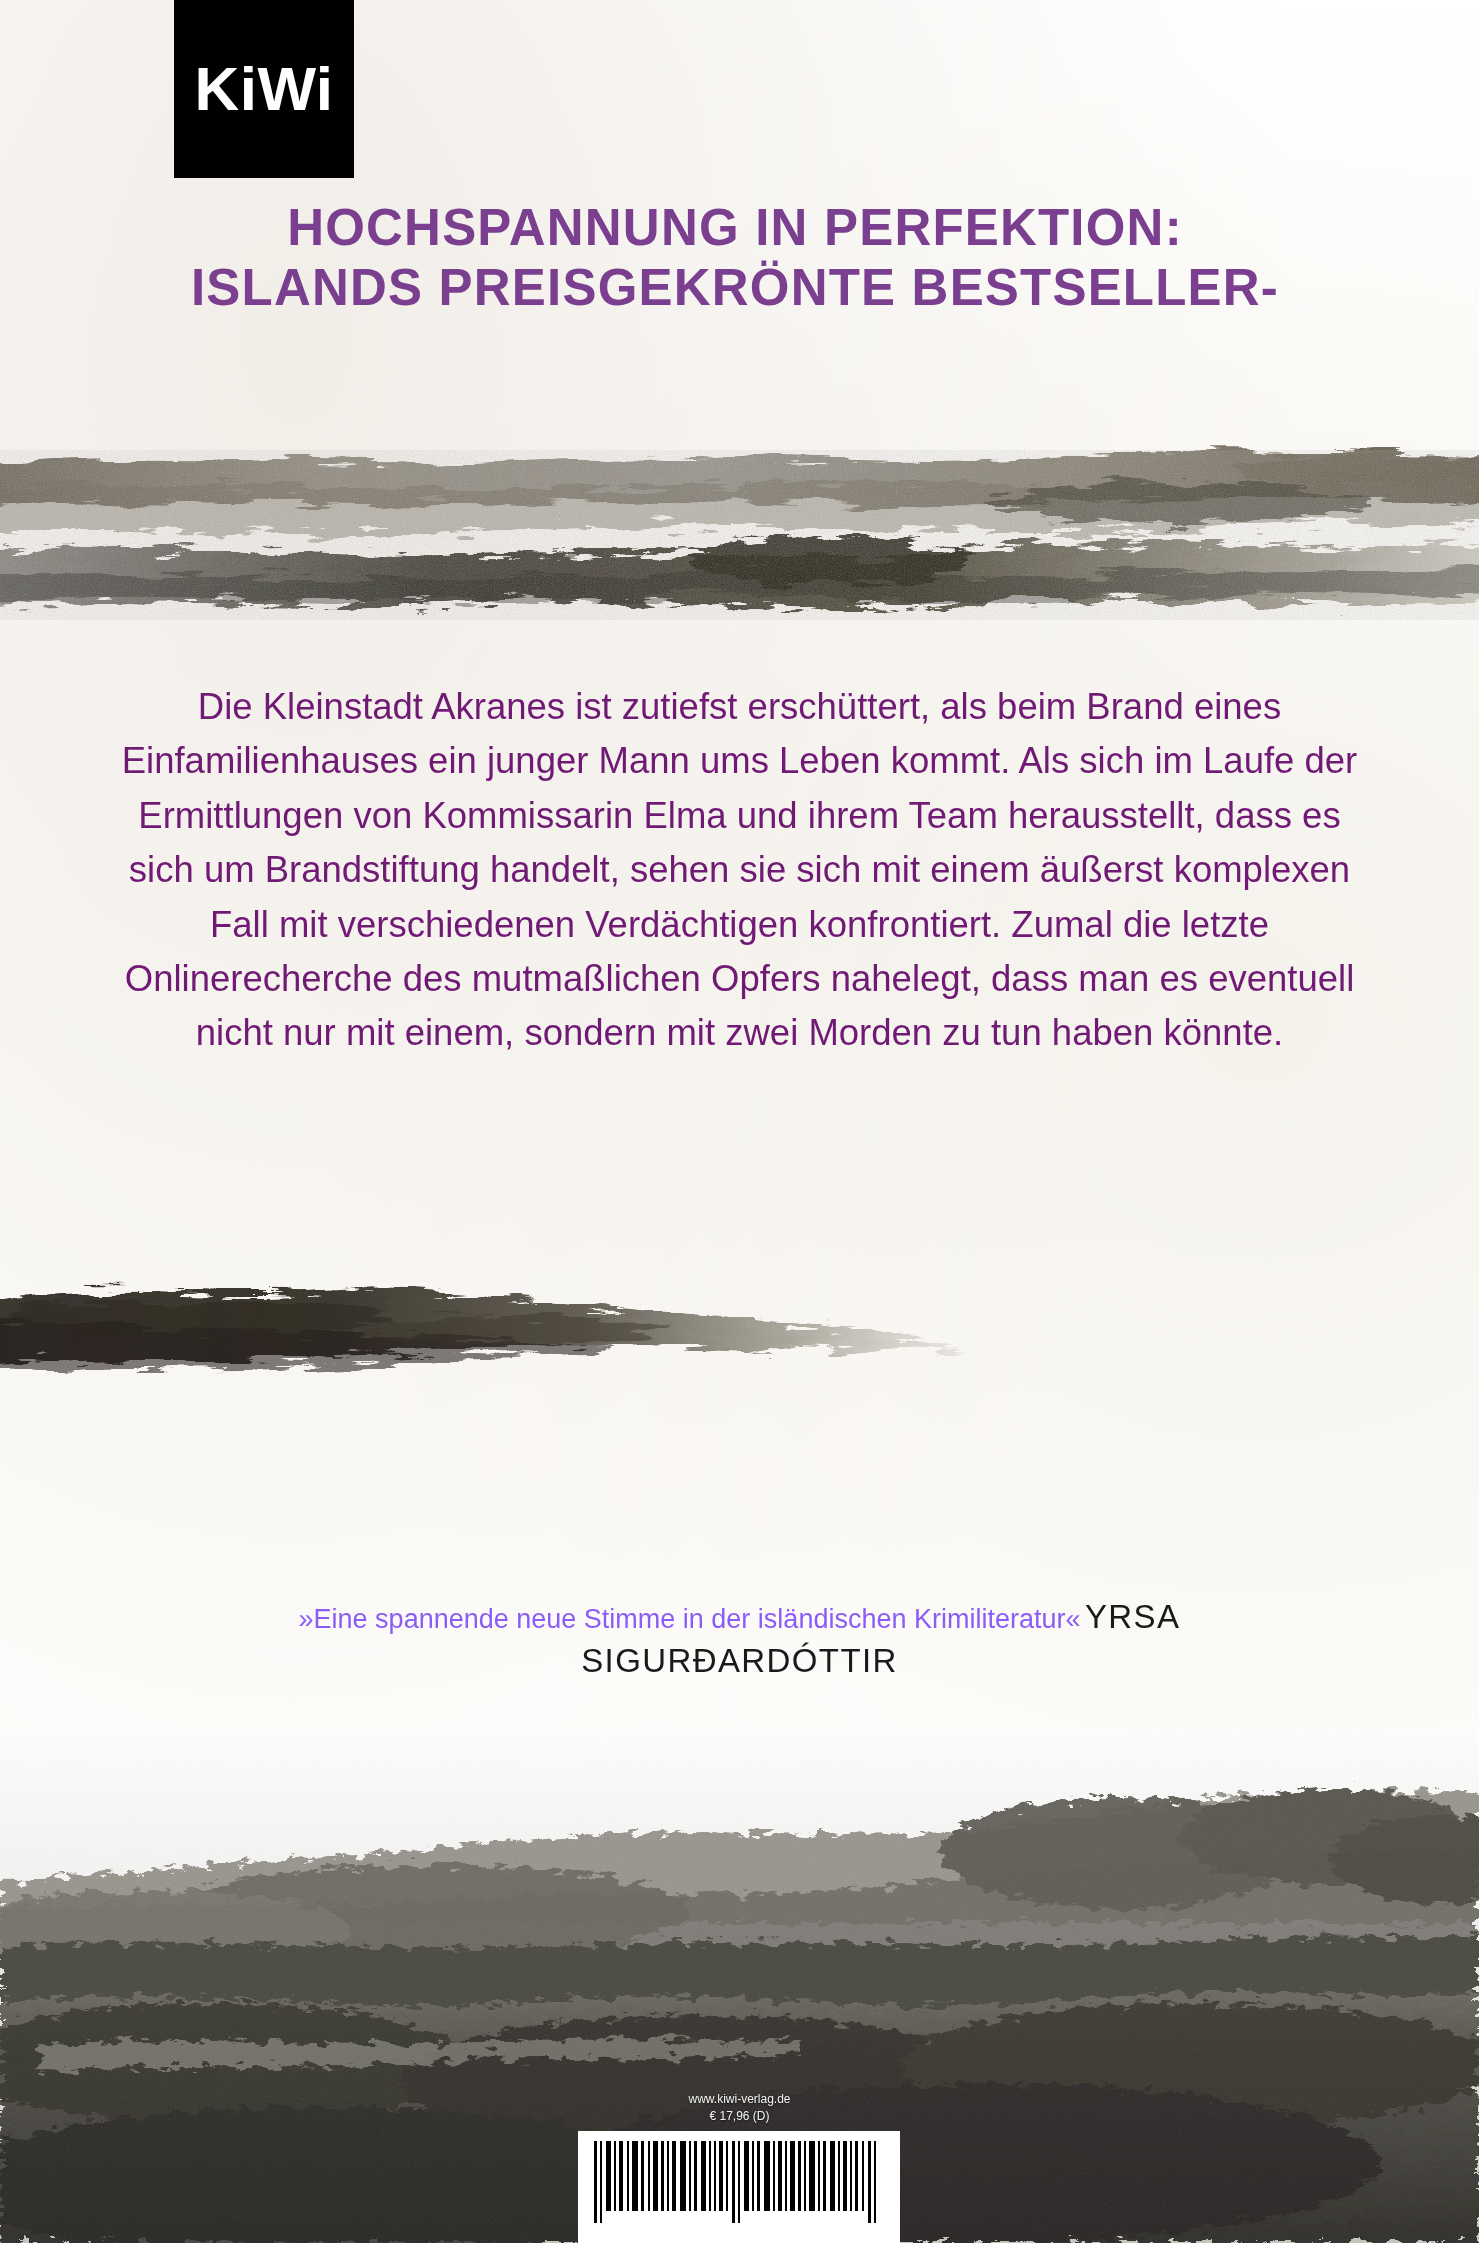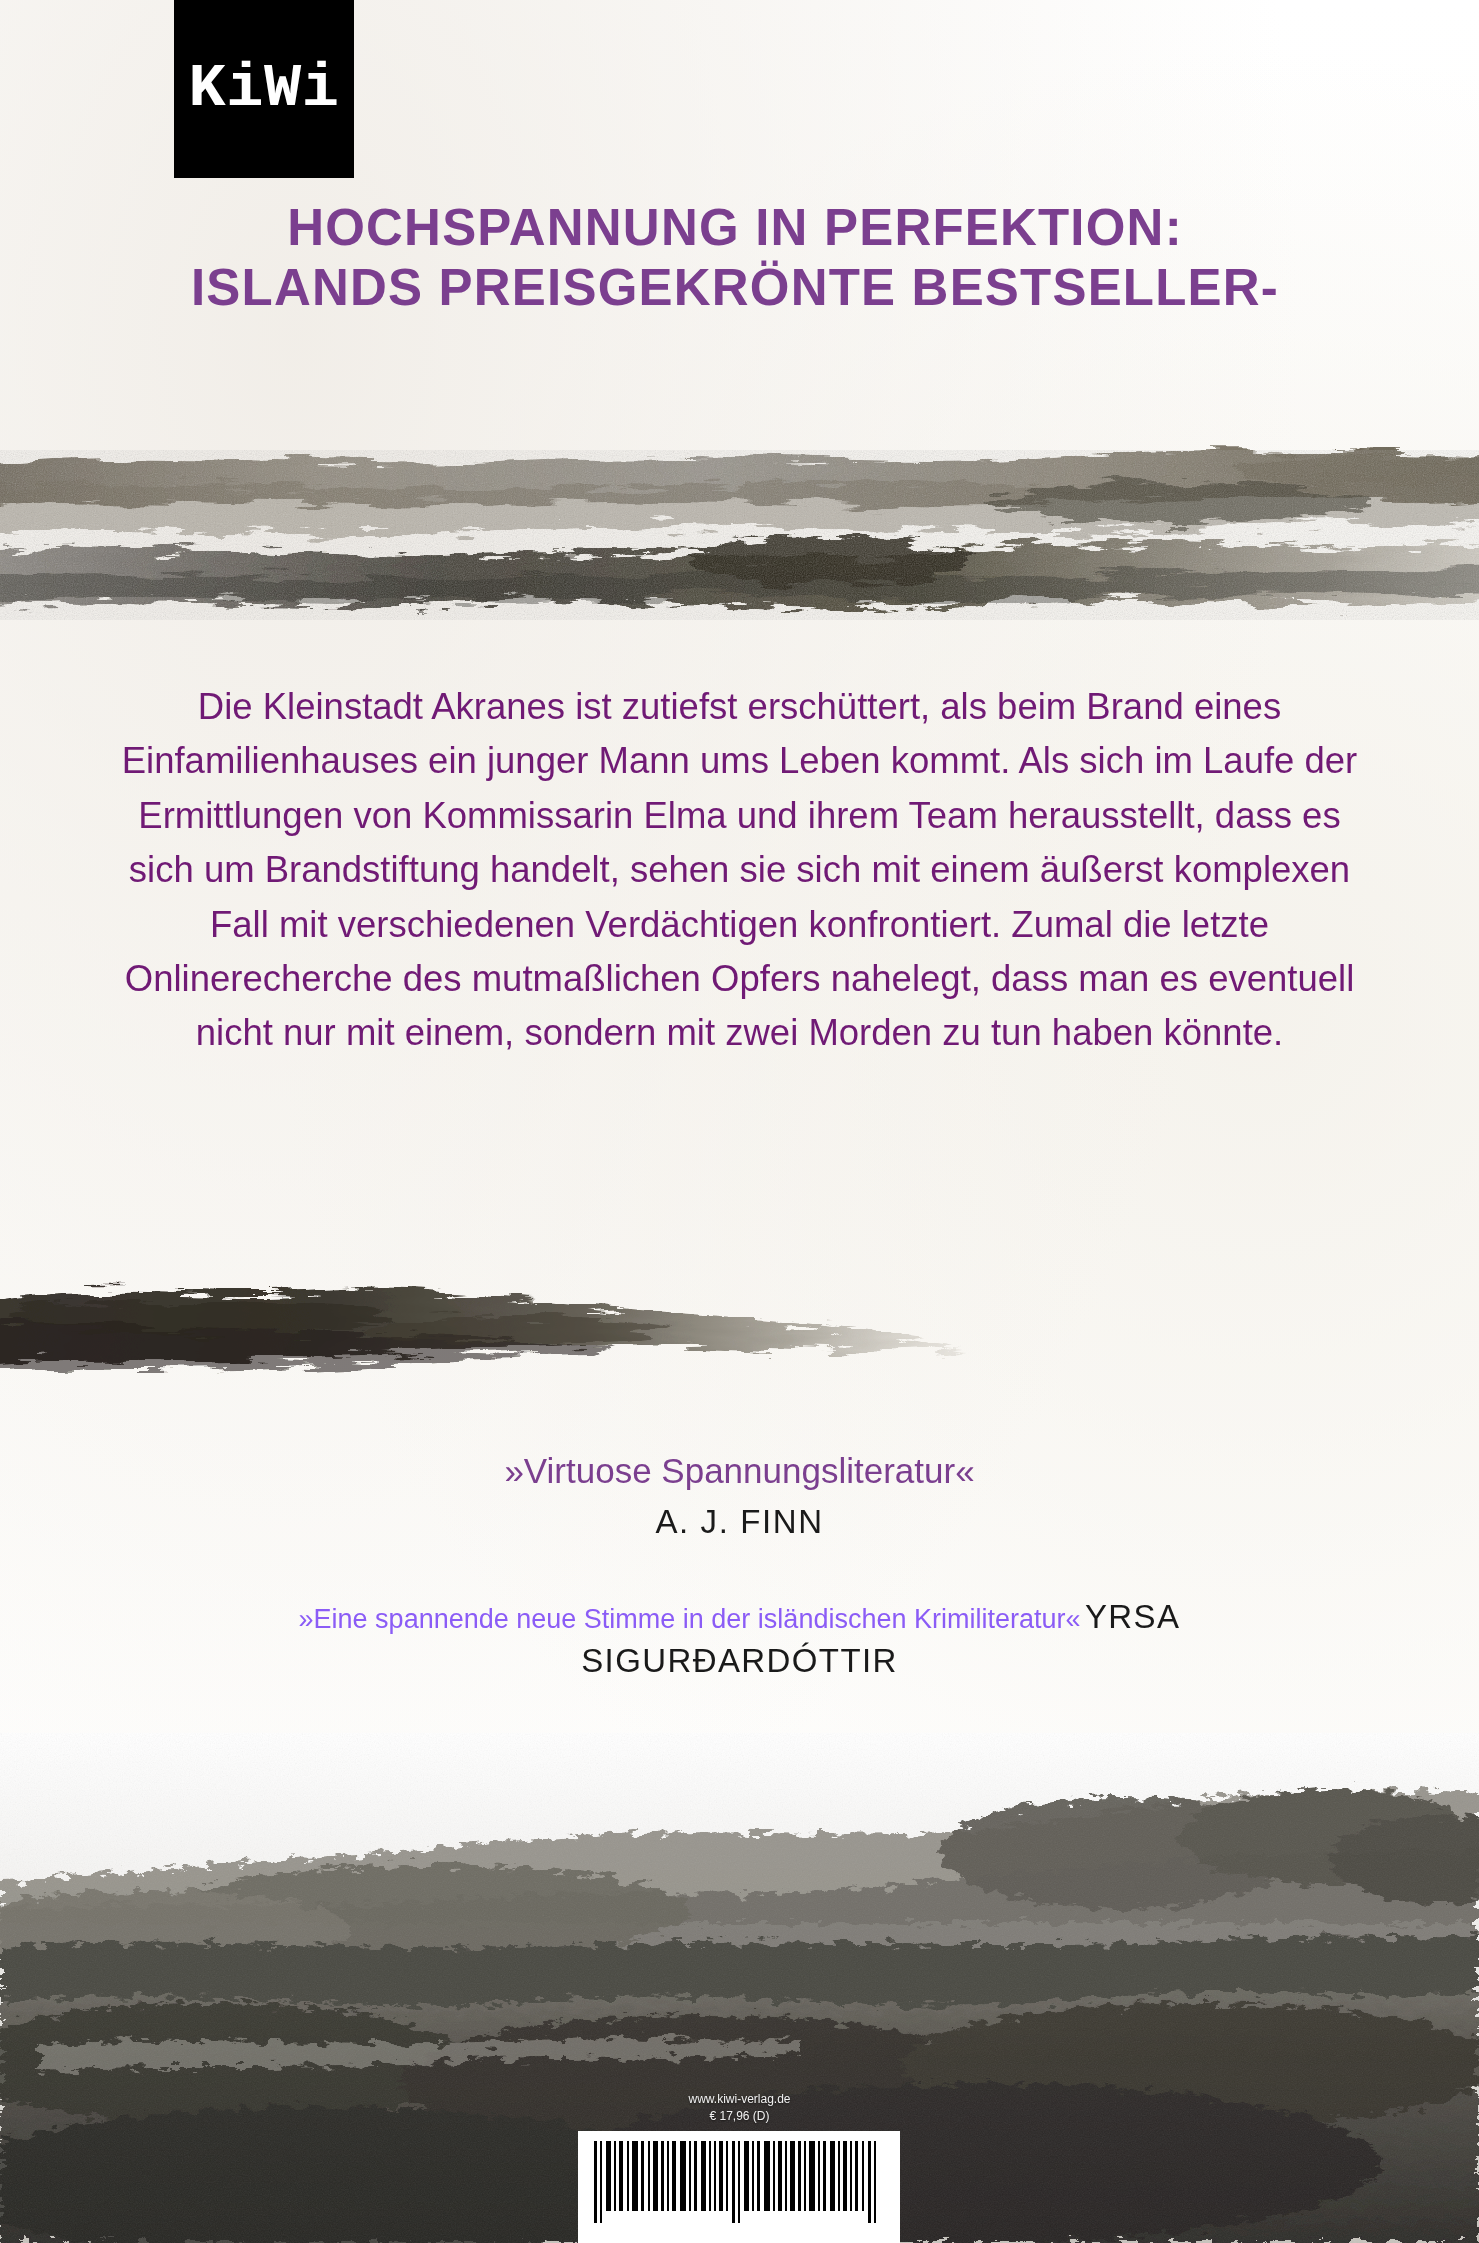--- a/index.html
+++ b/index.html
@@ -39,21 +39,21 @@
     display: flex;
     align-items: center;
     justify-content: center;
   }
   .logo-text {
     color: #ffffff;
     font-size: 62px;
     font-weight: 700;
     letter-spacing: 0.5px;
     line-height: 1;
-    font-family: Liberation Mono, monospace;
+    font-family: Liberation Sans, sans-serif;
   }
 
   
   .headline {
     position: absolute;
     left: 0;
     right: 9px;
     top: 198px;
     text-align: center;
     color: #7b3f8f;
@@ -276,24 +276,20 @@
     <span class="logo-text">KiWi</span>
   </div>
 
   <div class="headline">
     <span class="l2">Hochspannung in Perfektion:</span>
     <span class="l2">Islands preisgekrönte Bestseller-</span>
   </div>
 
   <div class="blurb">Die Kleinstadt Akranes ist zutiefst erschüttert, als beim Brand eines Einfamilienhauses ein junger Mann ums Leben kommt. Als sich im Laufe der Ermittlungen von Kommissarin Elma und ihrem Team herausstellt, dass es sich um Brandstiftung handelt, sehen sie sich mit einem äußerst komplexen Fall mit verschiedenen Verdächtigen konfrontiert. Zumal die letzte Onlinerecherche des mutmaßlichen Opfers nahelegt, dass man es eventuell nicht nur mit einem, sondern mit zwei Morden zu tun haben könnte.</div>
 
-  <div class="quote-1">
-    <span class="q-text">»Virtuose Spannungsliteratur«</span>
-    <span class="q-author">A. J. Finn</span>
-  </div>
 
   <div class="quote-2">
     <span class="q-text">»Eine spannende neue Stimme in der isländischen Krimiliteratur«</span>
     <span class="q-author">Yrsa Sigurðardóttir</span>
   </div>
 
   <div class="photo">
     <svg width="1479" height="510" viewBox="0 0 1479 510" preserveAspectRatio="none" aria-hidden="true">
       <defs>
         <linearGradient id="sky" x1="0" y1="0" x2="0" y2="1">

